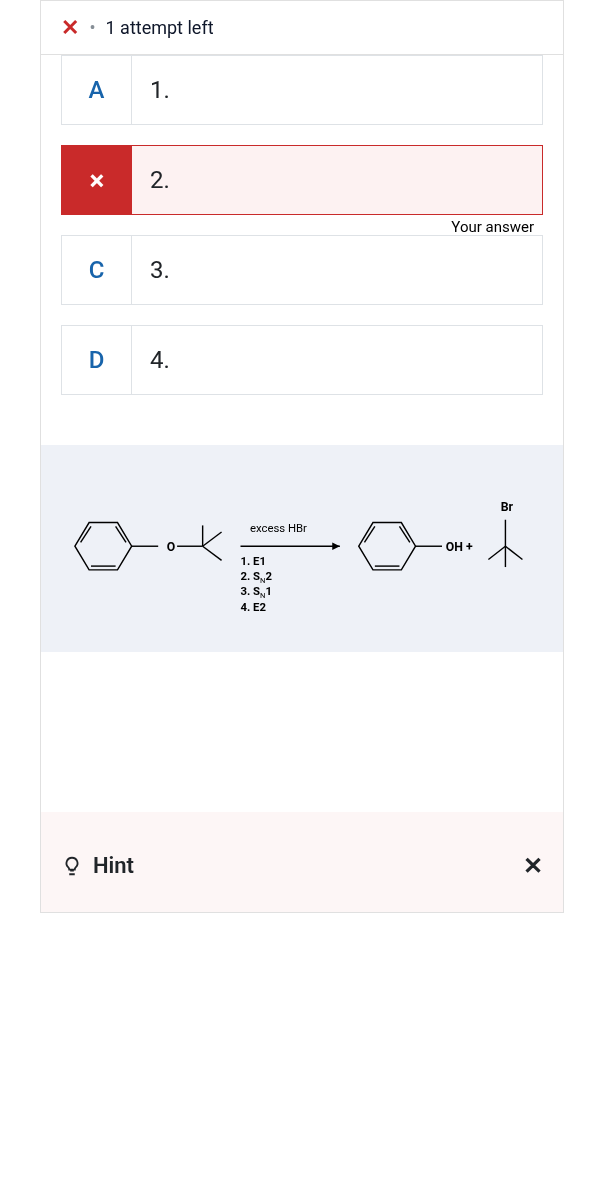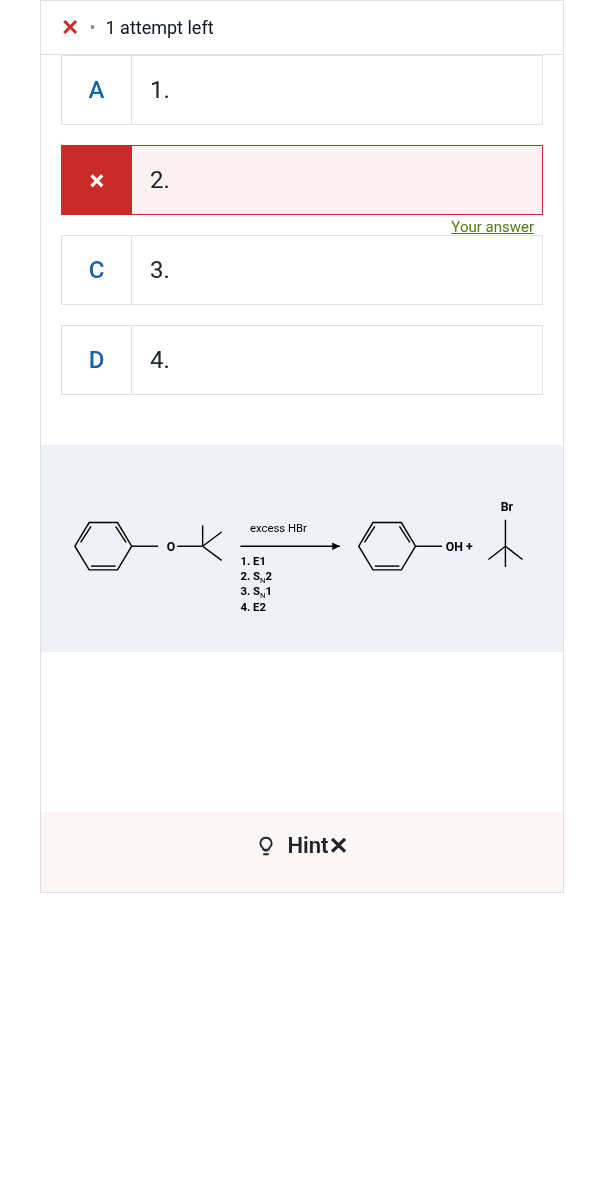--- a/index.html
+++ b/index.html
@@ -77,41 +77,41 @@
     }
     .x-icon {
       font-size: 28px;
       font-weight: bold;
     }
     .your-answer {
       position: absolute;
       right: 8px;
       bottom: -22px;
       font-size: 15px;
-      color: #4d7c0f;
-      text-decoration: underline;
+      color: #000000;
     }
     .diagram-area {
       background: #eef1f7;
       padding: 35px 15px 30px;
       display: flex;
       align-items: center;
       justify-content: center;
     }
     .chem-svg { width: 100%; height: auto; }
     .hint-box {
       margin-top: 160px;
       background: #fdf6f6;
       padding: 20px;
     }
     .hint-header {
       display: flex;
       align-items: center;
-      justify-content: center;
+      justify-content: space-between;
       margin-bottom: 12px;
+      margin-top: 20px;
     }
     .hint-title {
       display: flex;
       align-items: center;
       gap: 10px;
       font-size: 22px;
       font-weight: 600;
     }
     .bulb-icon { width: 22px; height: 22px; }
     .close-hint {

